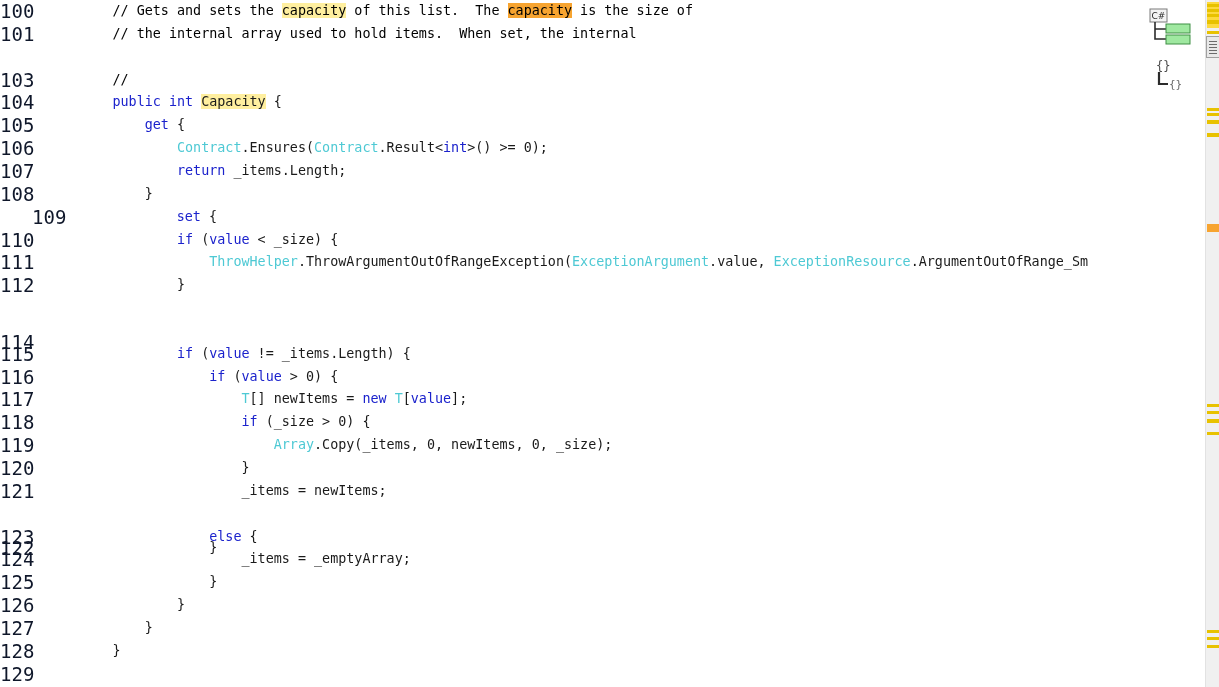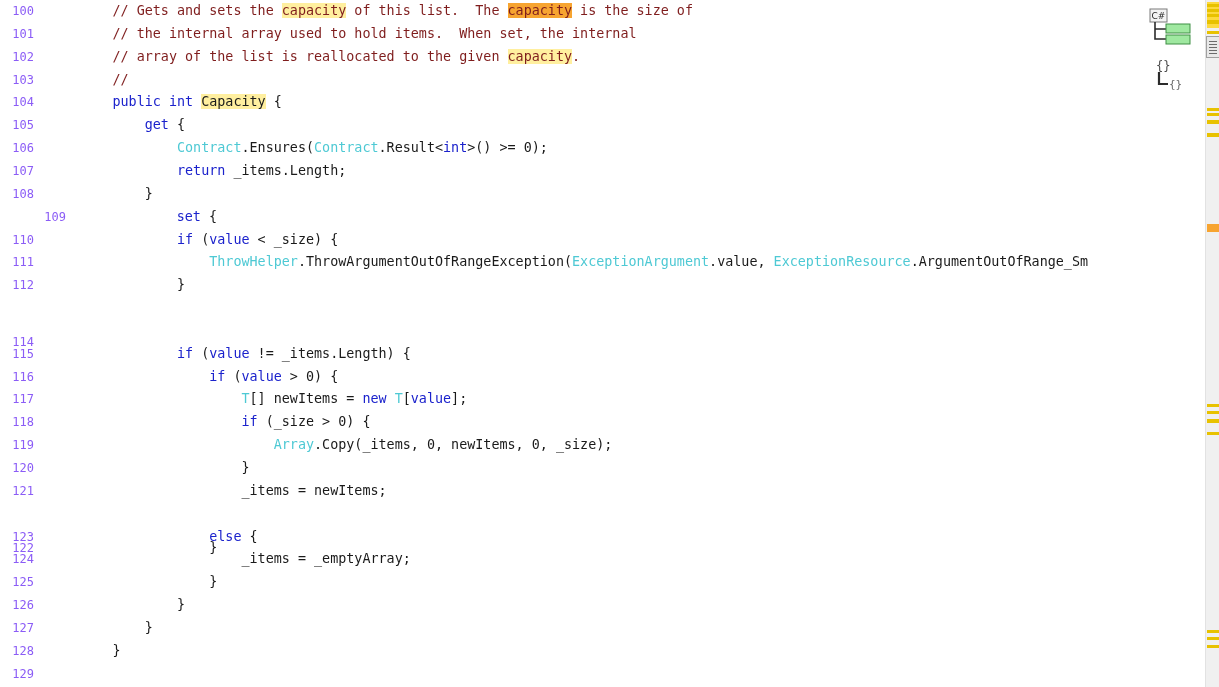--- a/index.html
+++ b/index.html
@@ -37,36 +37,35 @@
     white-space: pre;
     font-size: 13.4px;
     font-family: "DejaVu Sans Mono", "Liberation Mono", monospace;
   }
 
   .gutter-num {
     position: absolute;
     left: 0;
     top: 0;
     width: 34px;
-    text-align: right;
-    color: #8b5cf6;
-    font-size: 12px;
+    color: #0f172a;
+    font-size: 19px;
     font-family: "DejaVu Sans Mono", "Liberation Mono", monospace;
   }
 
   .line-text {
     position: absolute;
     left: 48px;
     top: 0;
     white-space: pre;
     color: #000000;
   }
 
   
-  .t-cmt  { color: #7f1d1d; }
+  .t-cmt  { color: #000000; }
   .t-kw   { color: #1b22cc; }
   .t-typ  { color: #4ec9d4; }
   .t-plain{ color: #1a1a1a; }
   .t-num  { color: #1a1a1a; }
 
   
   .hl      { background: #ffef9f; }
   .hl-cur  { background: #f7a430; }
 
   
@@ -142,21 +141,20 @@
   }
 </style>
 </head>
 <body>
 
 <div id="editor">
 
   <div id="code-surface">
       <div class="code-line" style="top: 0px; position: absolute; left: 0px; width: 1205px;"><span class="gutter-num">100</span><span class="line-text"><span class="t-plain">        </span><span class="t-cmt">// Gets and sets the </span><span class="t-cmt hl">capacity</span><span class="t-cmt"> of this list.  The </span><span class="t-cmt hl-cur">capacity</span><span class="t-cmt"> is the size of</span></span></div>
       <div class="code-line" style="top: 22.85px; position: absolute; left: 0px; width: 1205px;"><span class="gutter-num">101</span><span class="line-text"><span class="t-plain">        </span><span class="t-cmt">// the internal array used to hold items.  When set, the internal</span></span></div>
-      <div class="code-line" style="top: 45.7px; position: absolute; left: 0px; width: 1205px;"><span class="gutter-num">102</span><span class="line-text"><span class="t-plain">        </span><span class="t-cmt">// array of the list is reallocated to the given </span><span class="t-cmt hl">capacity</span><span class="t-cmt">.</span></span></div>
       <div class="code-line" style="top: 68.55px; position: absolute; left: 0px; width: 1205px;"><span class="gutter-num">103</span><span class="line-text"><span class="t-plain">        </span><span class="t-cmt">//</span></span></div>
       <div class="code-line" style="top: 91.4px; position: absolute; left: 0px; width: 1205px;"><span class="gutter-num">104</span><span class="line-text"><span class="t-plain">        </span><span class="t-kw">public</span><span class="t-plain"> </span><span class="t-kw">int</span><span class="t-plain"> </span><span class="t-plain hl">Capacity</span><span class="t-plain"> {</span></span></div>
       <div class="code-line" style="top: 114.25px; position: absolute; left: 0px; width: 1205px;"><span class="gutter-num">105</span><span class="line-text"><span class="t-plain">            </span><span class="t-kw">get</span><span class="t-plain"> {</span></span></div>
       <div class="code-line" style="top: 137.1px; position: absolute; left: 0px; width: 1205px;"><span class="gutter-num">106</span><span class="line-text"><span class="t-plain">                </span><span class="t-typ">Contract</span><span class="t-plain">.Ensures(</span><span class="t-typ">Contract</span><span class="t-plain">.Result&lt;</span><span class="t-kw">int</span><span class="t-plain">&gt;() &gt;= </span><span class="t-num">0</span><span class="t-plain">);</span></span></div>
       <div class="code-line" style="top: 159.95px; position: absolute; left: 0px; width: 1205px;"><span class="gutter-num">107</span><span class="line-text"><span class="t-plain">                </span><span class="t-kw">return</span><span class="t-plain"> _items.Length;</span></span></div>
       <div class="code-line" style="top: 182.8px; position: absolute; left: 0px; width: 1205px;"><span class="gutter-num">108</span><span class="line-text"><span class="t-plain">            }</span></span></div>
       <div class="code-line" style="top: 206px; position: absolute; left: 0px; width: 1205px; margin-left: 32px;"><span class="gutter-num">109</span><span class="line-text"><span class="t-plain">            </span><span class="t-kw">set</span><span class="t-plain"> {</span></span></div>
       <div class="code-line" style="top: 228.5px; position: absolute; left: 0px; width: 1205px;"><span class="gutter-num">110</span><span class="line-text"><span class="t-plain">                </span><span class="t-kw">if</span><span class="t-plain"> (</span><span class="t-kw">value</span><span class="t-plain"> &lt; _size) {</span></span></div>
       <div class="code-line" style="top: 251.35px; position: absolute; left: 0px; width: 1205px;"><span class="gutter-num">111</span><span class="line-text"><span class="t-plain">                    </span><span class="t-typ">ThrowHelper</span><span class="t-plain">.ThrowArgumentOutOfRangeException(</span><span class="t-typ">ExceptionArgument</span><span class="t-plain">.value, </span><span class="t-typ">ExceptionResource</span><span class="t-plain">.ArgumentOutOfRange_Sm</span></span></div>
       <div class="code-line" style="top: 274.2px; position: absolute; left: 0px; width: 1205px;"><span class="gutter-num">112</span><span class="line-text"><span class="t-plain">                }</span></span></div>

